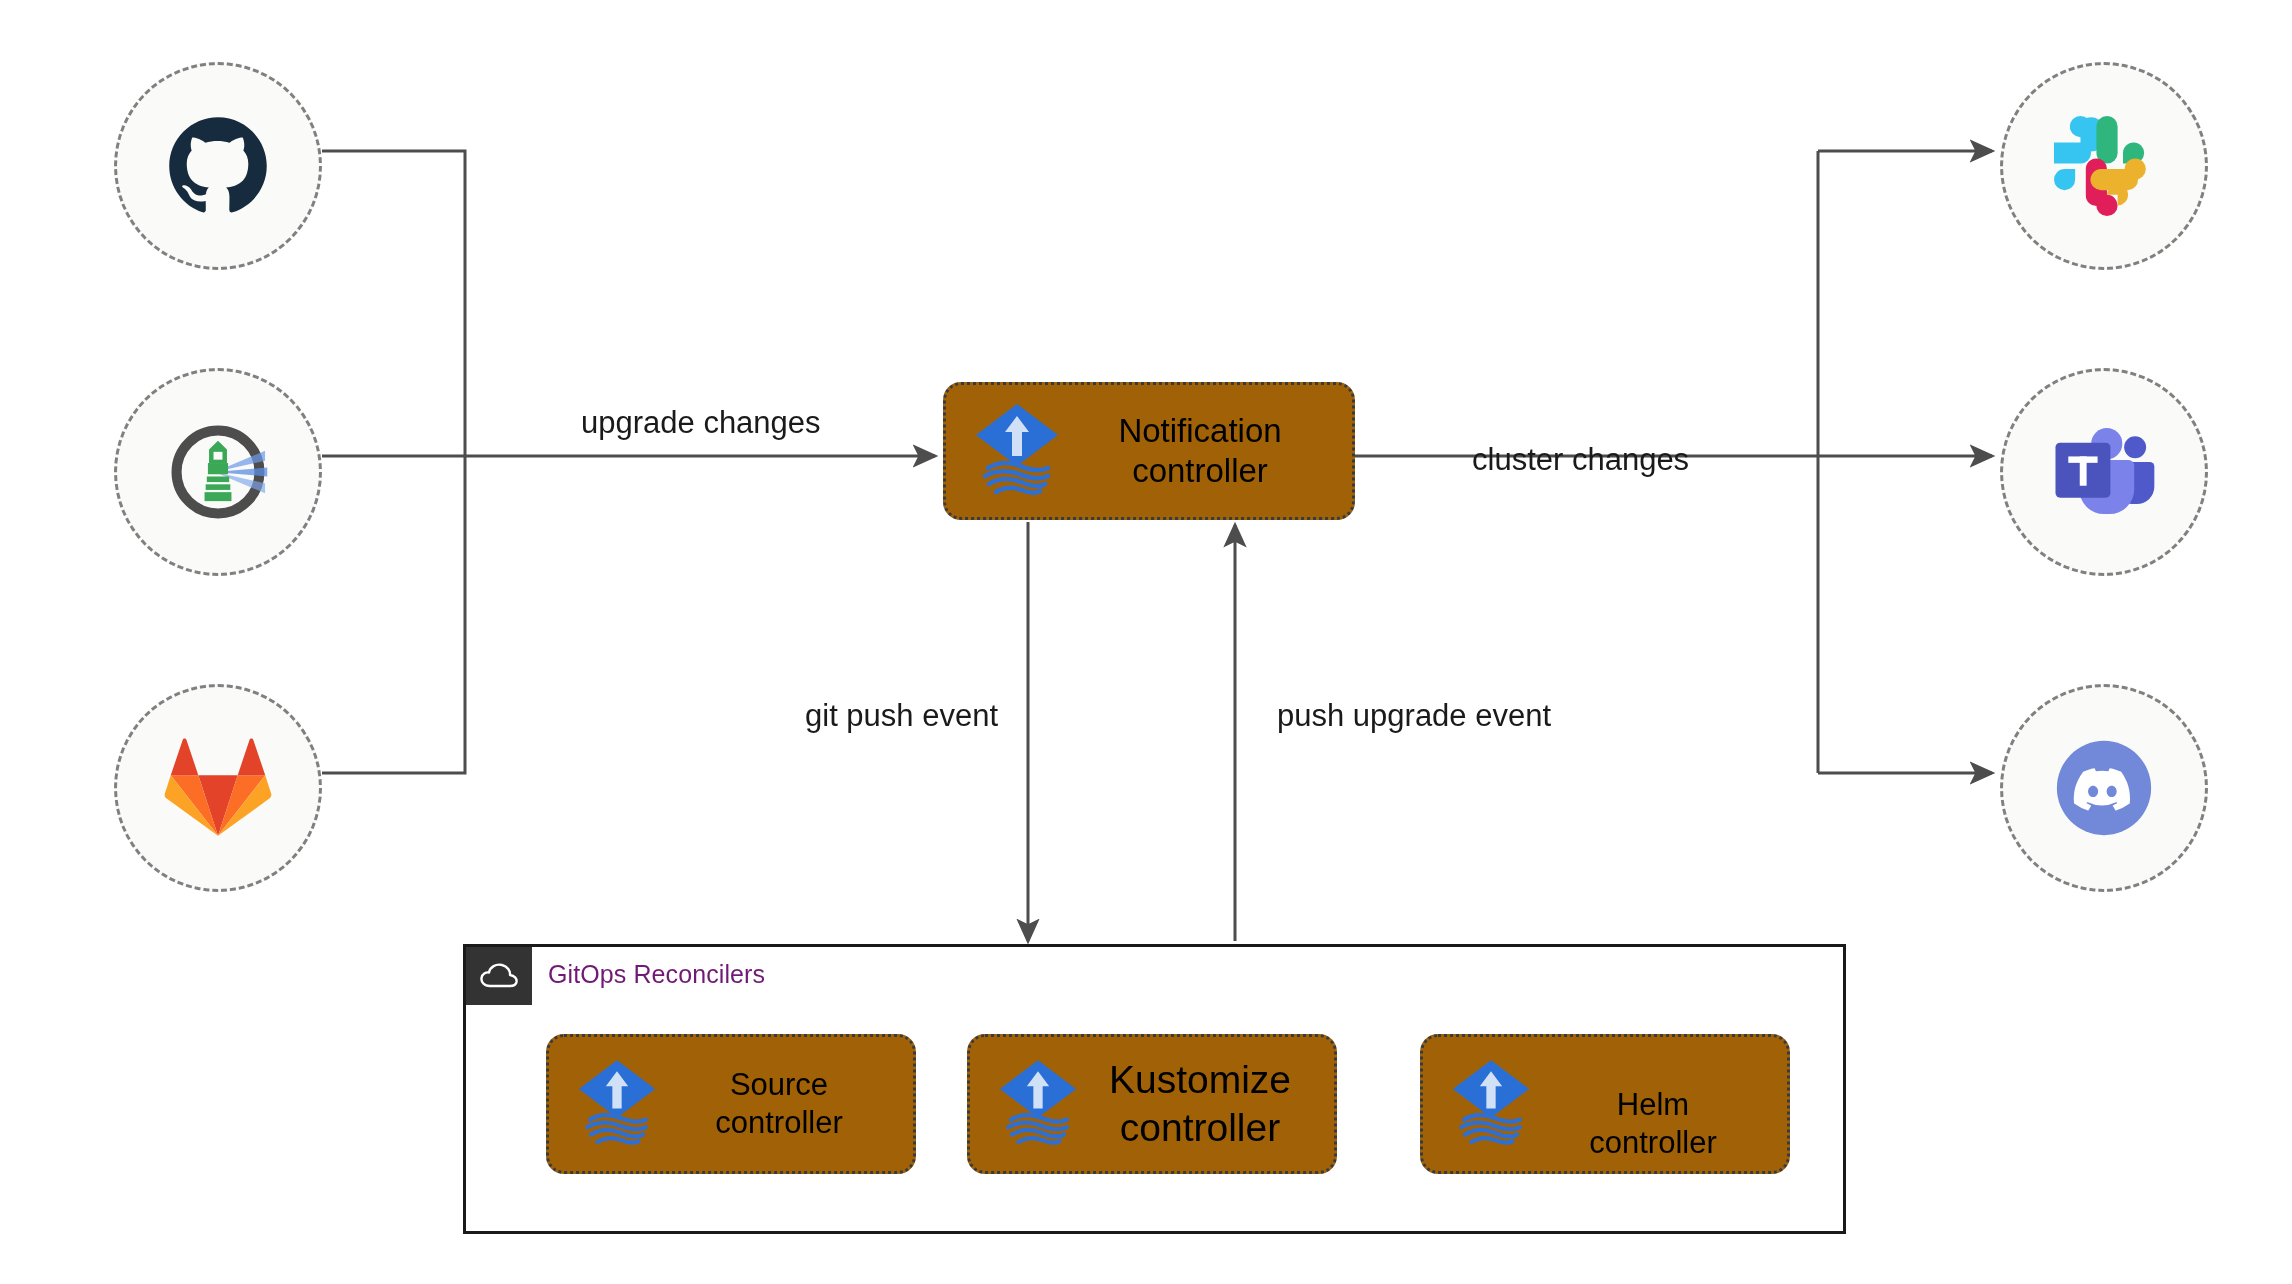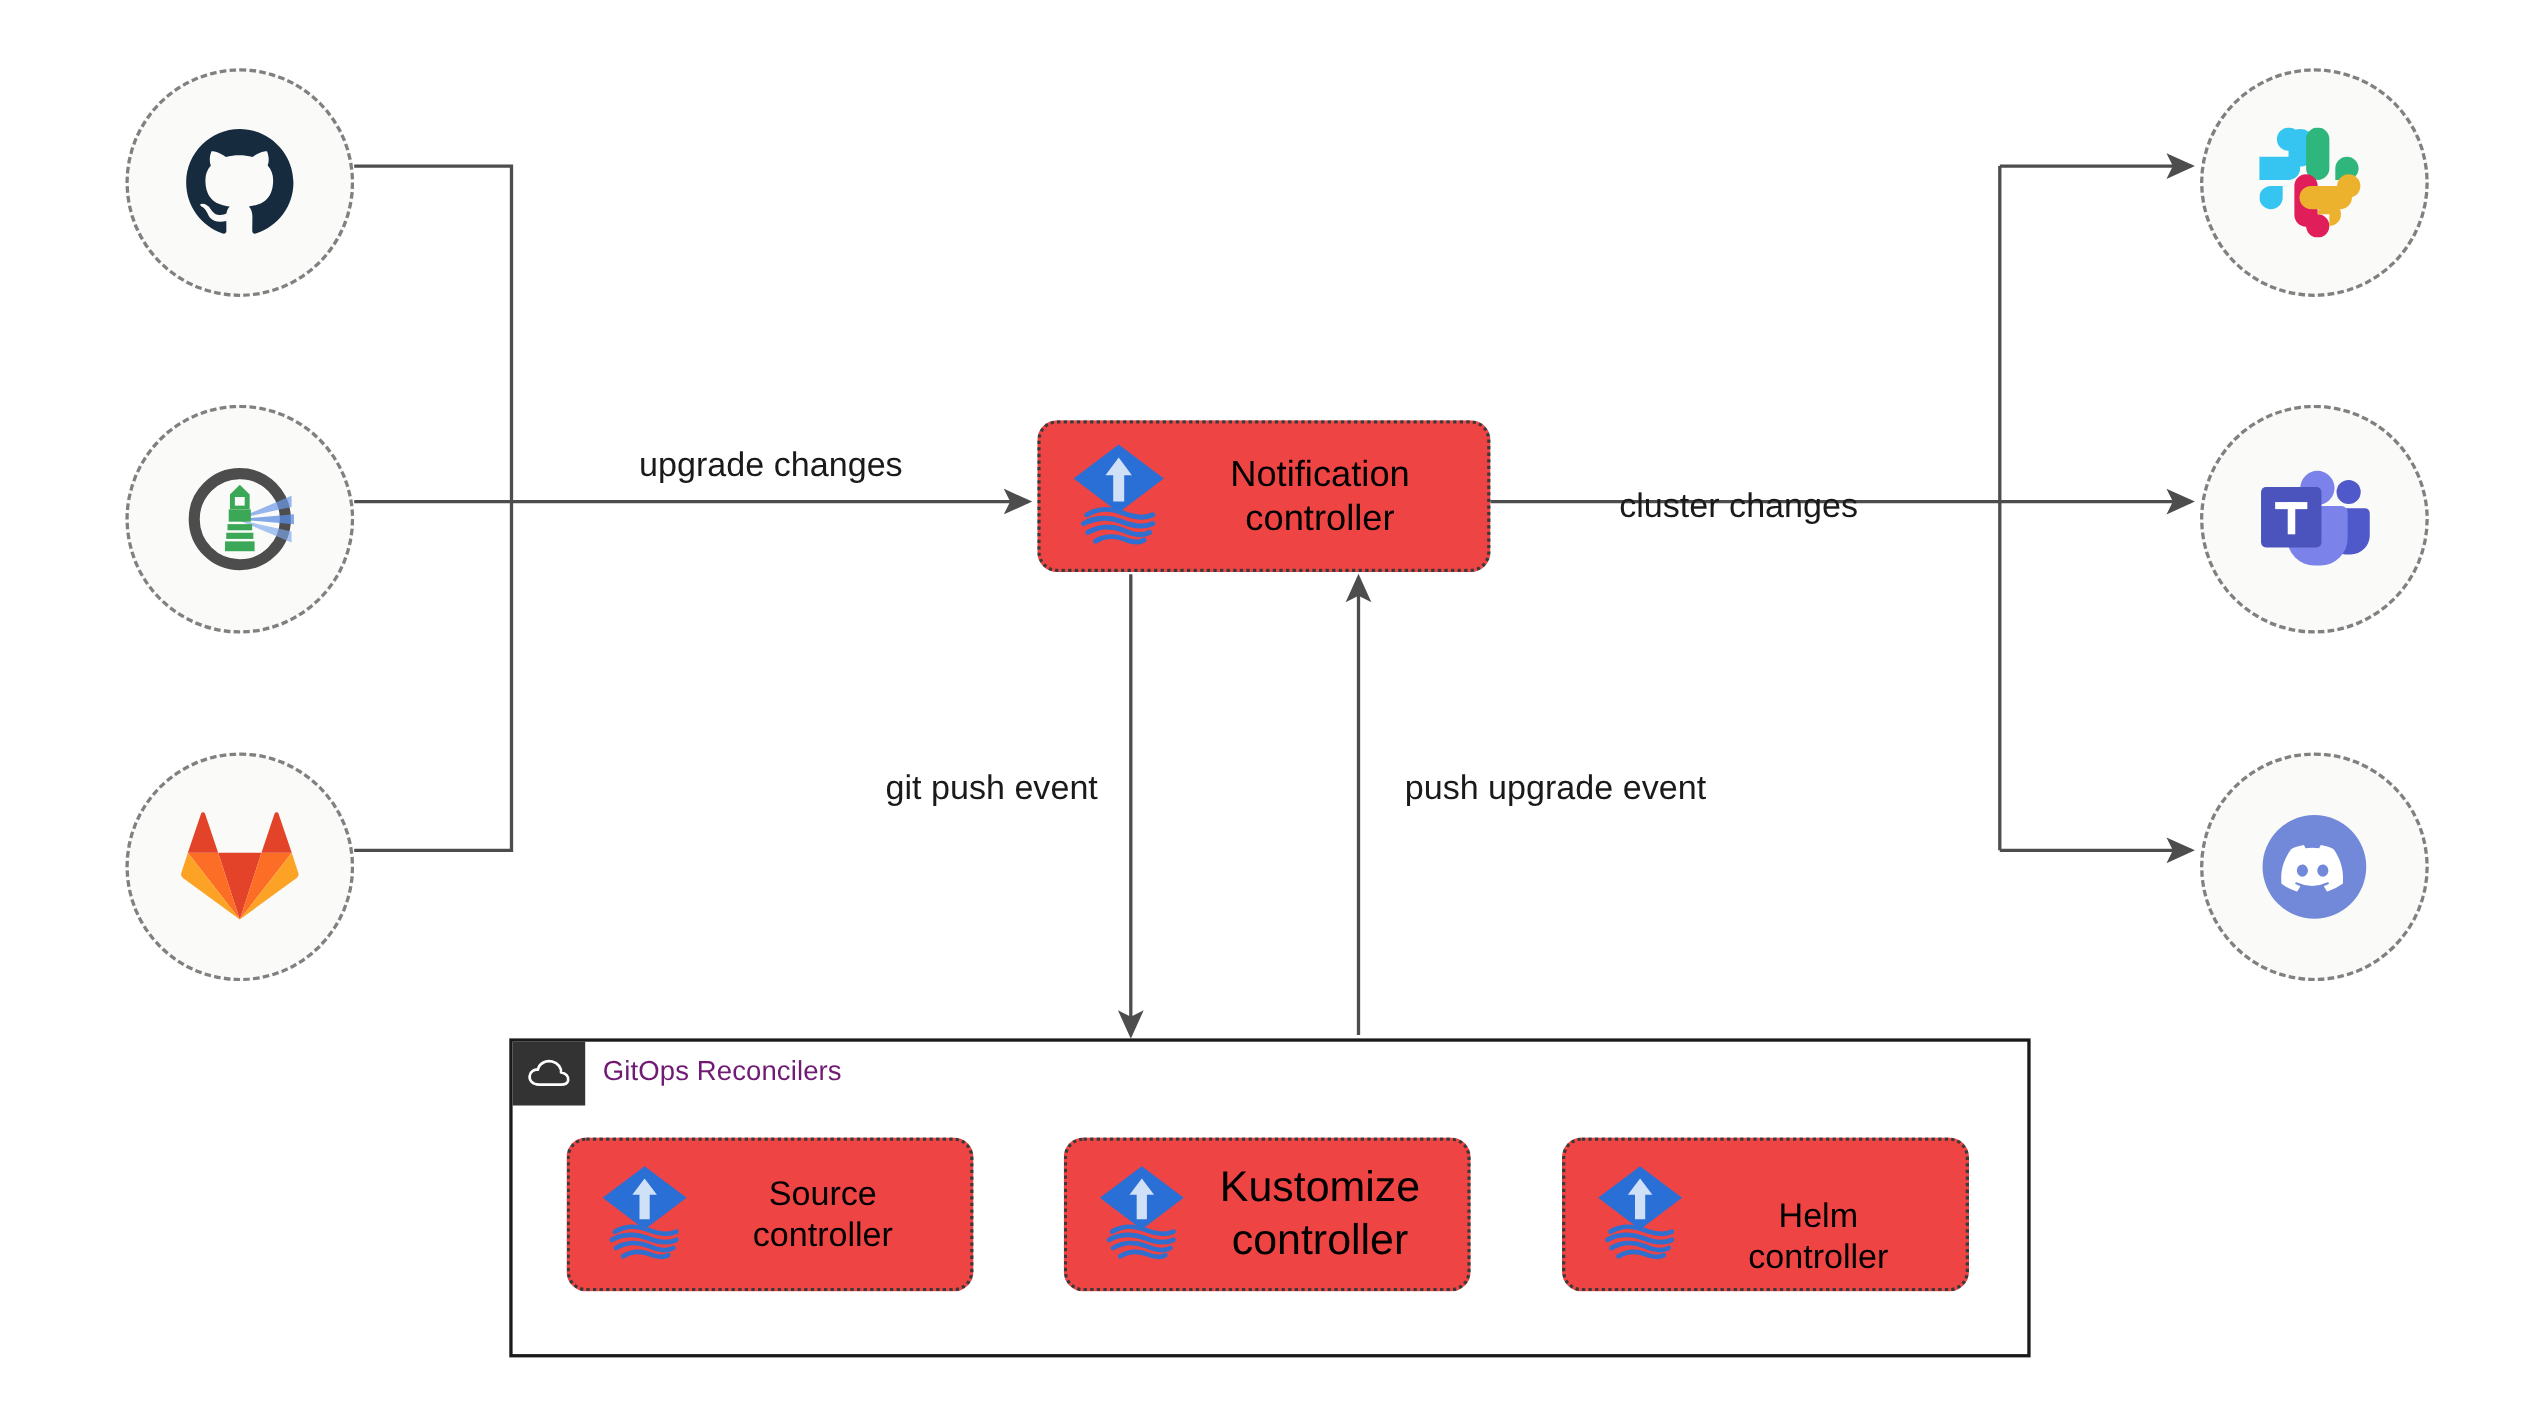--- a/index.html
+++ b/index.html
@@ -38,21 +38,21 @@
     border: 3px dashed #808080;
     box-sizing: border-box;
     display: flex;
     align-items: center;
     justify-content: center;
   }
 
   
   .ctrl-box {
     position: absolute;
-    background: #ef4444;
+    background: #a16207;
     border: 3px dotted #3a3a3a;
     border-radius: 18px;
     box-sizing: border-box;
     display: flex;
     align-items: center;
     justify-content: flex-end;
   }
   .ctrl-icon {
     flex: 0 0 auto;
     margin-left: 28px;
@@ -241,21 +241,21 @@
 
   <div id="gitops-group">
     <div id="gitops-tab">
       <svg width="40" height="30" viewBox="0 0 40 30">
         <path d="M11 25 C5 25, 2 21, 2.5 17 C3 13, 7 11, 10 11.5 C11 6, 17 2.5, 23 4 C28.5 5.3, 31.5 10, 31 14 C35.5 14.5, 38 17.5, 37.5 21 C37 24, 34 25, 31 25 Z" fill="none" stroke="#ffffff" stroke-width="2.4" stroke-linejoin="round"></path>
       </svg>
     </div>
     <div id="gitops-title">GitOps Reconcilers</div>
   </div>
 
-  <div class="ctrl-box" style="left:515px; top:1034px; width:370px; height:140px;">
+  <div class="ctrl-box" style="left:546px; top:1034px; width:370px; height:140px;">
     <span class="ctrl-icon">
       <svg width="80" height="88" viewBox="0 0 86 94">
         <path d="M43 2 L84 33 L43 64 L2 33 Z" fill="#2a6fd6"></path>
         <path d="M43 14 L55 30 H48 V54 H38 V30 H31 Z" fill="#cfe0f7"></path>
         <g stroke="#2f6fd0" stroke-width="4.6" fill="none" stroke-linecap="round">
           <path d="M14 66 C24 60, 36 60, 46 64 C56 68, 66 70, 74 66"></path>
           <path d="M11 74 C22 68, 35 68, 45 72 C55 76, 66 78, 74 74"></path>
           <path d="M15 82 C25 76, 37 76, 47 80 C56 84, 64 86, 71 82"></path>
           <path d="M22 90 C30 85, 40 85, 48 88 C55 91, 61 92, 66 89"></path>
         </g>

